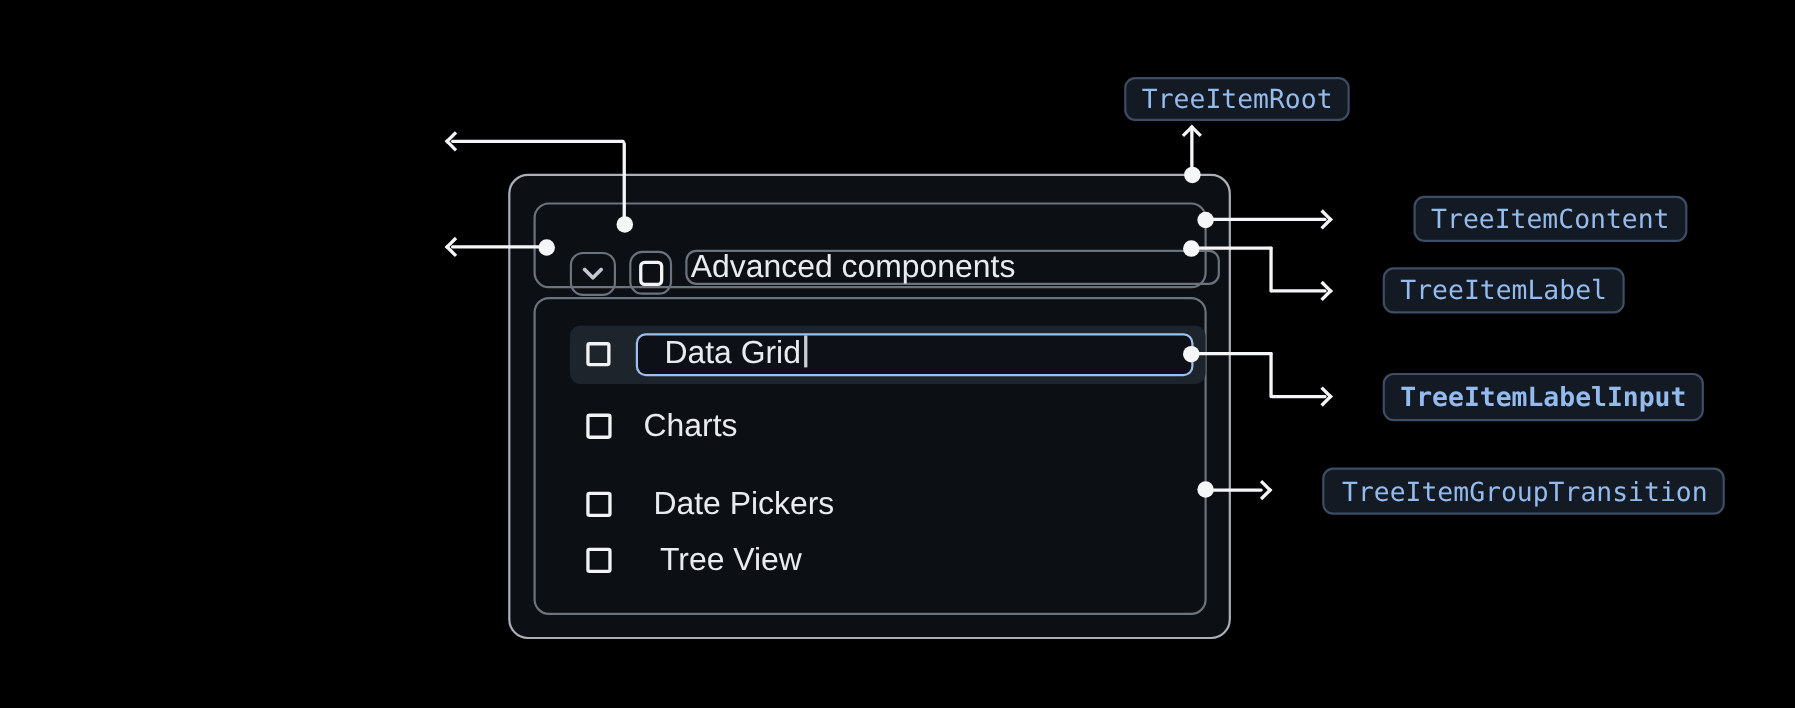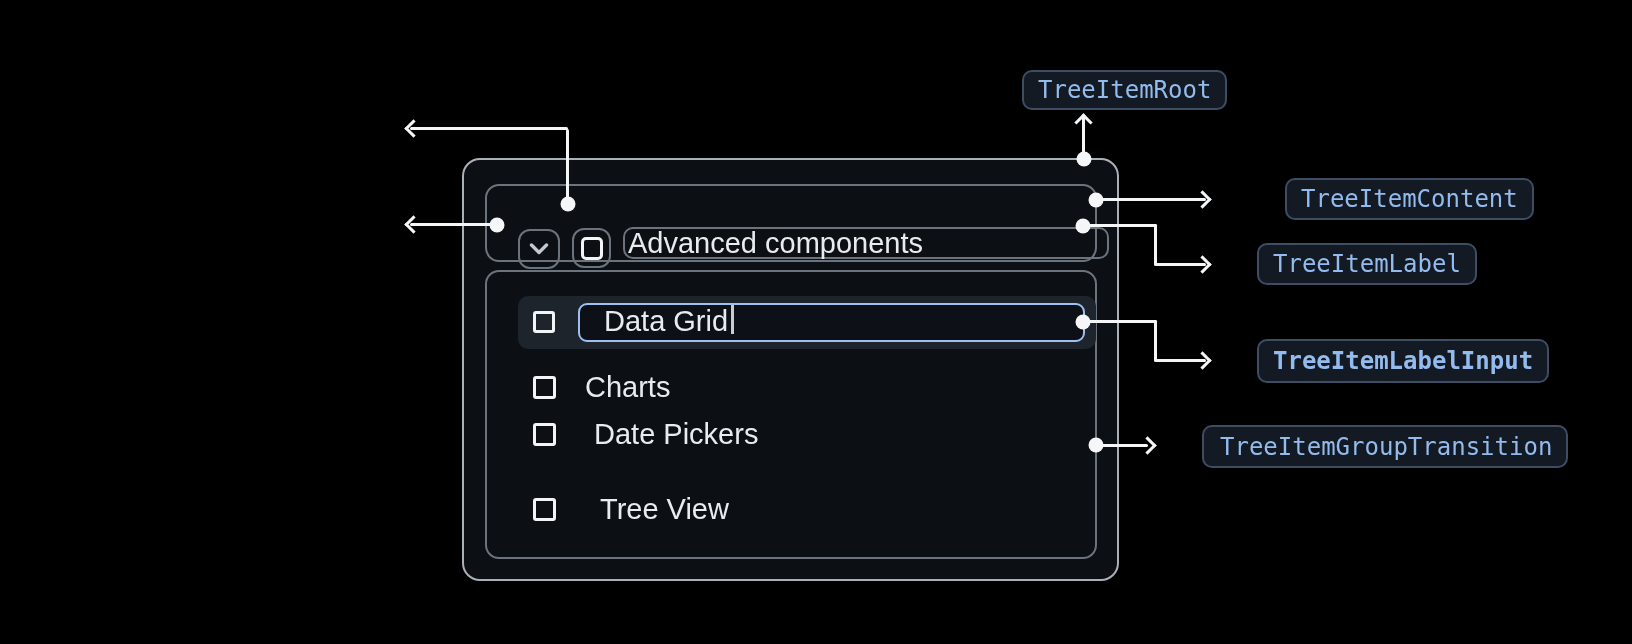--- a/index.html
+++ b/index.html
@@ -43,21 +43,21 @@
            background:var(--row-selected-bg,#1d242c);border-radius:10px;}
   .cb-glyph-sm{box-sizing:border-box;width:23px;height:23px;border:3px solid var(--checkbox,#f2f4f6);border-radius:3px;}
   .sel-row .cb-glyph-sm{position:absolute;left:15px;top:15px;width:22px;height:22px;}
   .edit-input{position:absolute;left:60px;top:7px;width:507px;height:39px;box-sizing:border-box;
               background:var(--input-bg,#0d1117);border:2px solid var(--input-border,#9dc0f0);
               border-radius:9px;display:flex;align-items:flex-start;padding-left:24px;
               font-size:29px;color:var(--tree-text,#e9ecef);}
   .caret{display:inline-block;width:3px;height:29px;margin-left:3px;background:#c9cdd2;}
   .g-row{position:absolute;left:46px;display:flex;align-items:center;gap:29px;height:36px;
          font-size:29px;color:var(--tree-text,#e9ecef);}
-  #row-charts{top:97px;} #row-datepickers{top:144px;gap:38px;} #row-treeview{top:219px;gap:44px;}
+  #row-charts{top:97px;} #row-datepickers{top:168px;gap:38px;} #row-treeview{top:219px;gap:44px;}
 
   
   .connectors{position:absolute;left:0;top:0;width:100%;height:100%;pointer-events:none;z-index:5;}
   .cl{position:absolute;background:var(--line,#f4f6f8);border-radius:2px;}
   .dot{position:absolute;width:15px;height:15px;border-radius:50%;background:var(--line,#f4f6f8);
        transform:translate(-50%,-50%);}
   .ah{position:absolute;width:13px;height:13px;box-sizing:border-box;
       border-top:3px solid var(--line,#f4f6f8);border-right:3px solid var(--line,#f4f6f8);}
   .ah-right{transform:rotate(45deg);} .ah-left{transform:rotate(225deg);} .ah-up{transform:rotate(-45deg);}
 </style>

